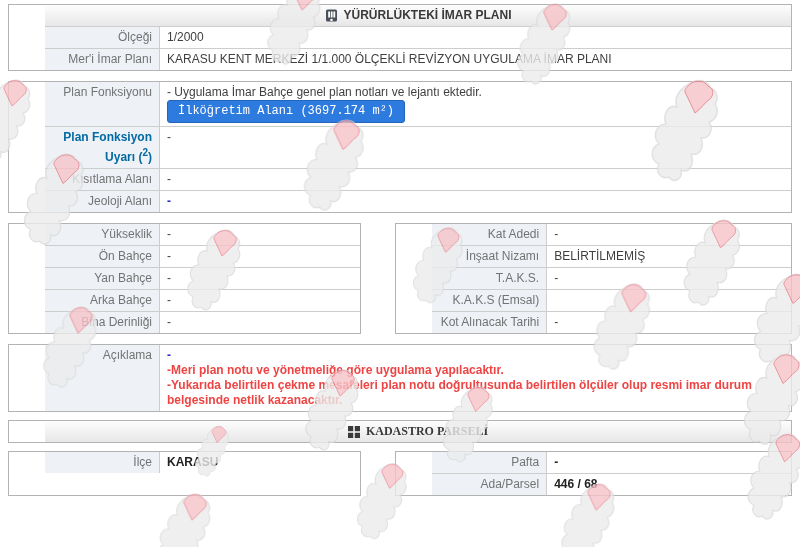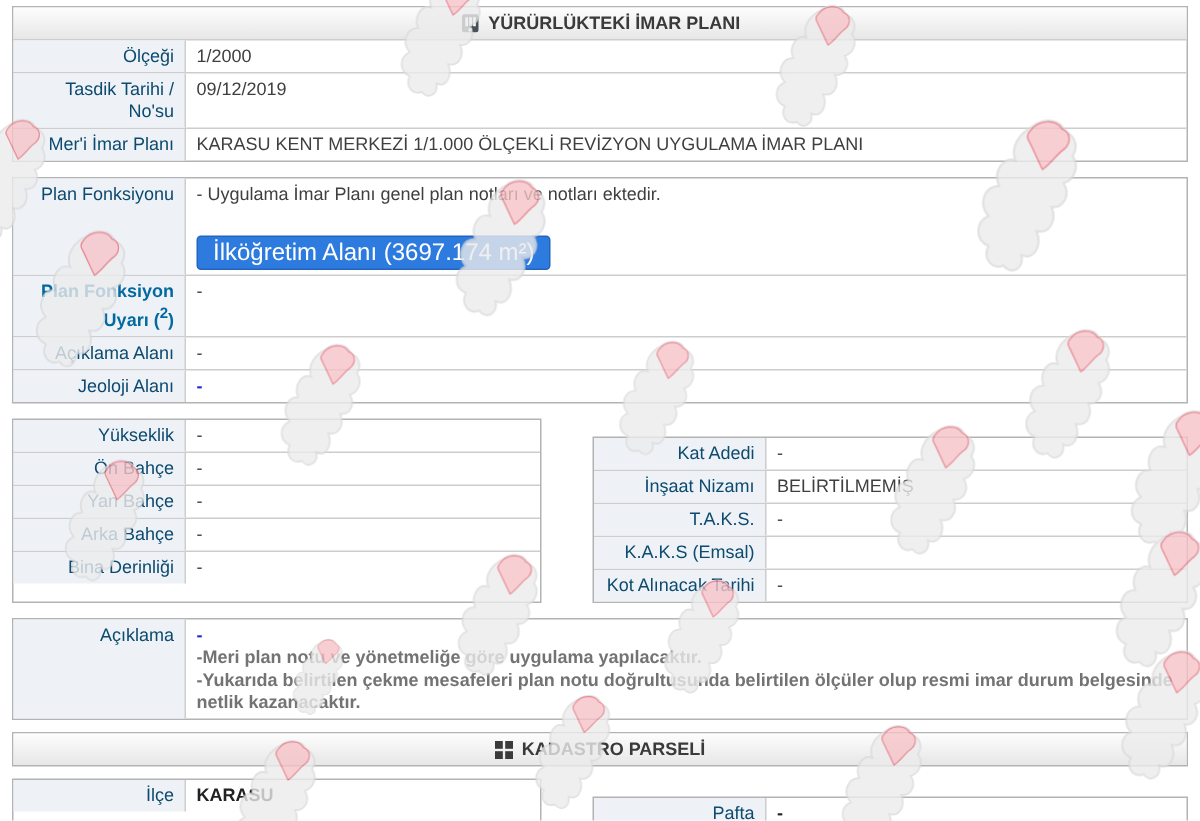--- a/index.html
+++ b/index.html
@@ -4,49 +4,49 @@
 <style>
   * { box-sizing: border-box; }
   html, body { margin: 0; padding: 0; background: #fff; }
   body {
     width: 800px; height: 547px; overflow: hidden; position: relative;
     font-family: "Liberation Sans", "DejaVu Sans", sans-serif;
     font-size: 12px; color: #3f3f3f;
   }
   .content { position: absolute; inset: 0; padding: 4px 8px 0; z-index: 1; }
 
-  .tbl { border: 1px solid #b3b3b3; margin-bottom: 10px; background: transparent; }
+  .tbl { border: 1px solid #b3b3b3; margin-bottom: 10px; background: transparent; padding-left: 36px; }
   .hdr {
     display: flex; align-items: center; justify-content: center; gap: 6px;
     padding: 3px 0; background: linear-gradient(#fdfdfd, #e7e7e7);
     font-weight: 700; color: #3a3a3a; line-height: 15px;
   }
   .row { display: flex; border-top: 1px solid #cdcdcd; }
   .tbl > :first-child { border-top: none; }
   .lbl {
     flex: 0 0 115px; background: #eef2f7; border-right: 1px solid #cdcdcd;
-    text-align: right; padding: 3px 7px; color: #0c4a6e; line-height: 15px;
+    text-align: right; padding: 3px 7px; color: #737373; line-height: 15px;
   }
   .val { flex: 1; padding: 3px 7px; line-height: 15px; color: #3f3f3f; }
   .b   { font-weight: 700; color: #222; }
   .lbl.red-lbl { color: #0369a1; font-weight: 700; }
   .blue-dash { color: #2929cc; font-weight: 700; }
-  .desc-line { font-weight: 700; color: #737373; }
+  .desc-line { font-weight: 700; color: #ef4444; }
 
   .func-btn {
-    display: inline-block; margin-top: 20px; background: #2e7bdf;
+    display: inline-block; margin-top: 0; background: #2e7bdf;
     border: 1px solid #2464bd; color: #fff; border-radius: 3px;
-    padding: 3px 10px; font-size: 16px; font-family: Liberation Sans, sans-serif; cursor: pointer;
+    padding: 3px 10px; font-size: 12px; font-family: Liberation Mono, monospace; cursor: pointer;
     line-height: 15px;
   }
   .cols { display: flex; gap: 34px; }
   .t-left  { width: 370px; }
-  .t-right { width: 416px; margin-top: 12px; }
+  .t-right { width: 416px; }
   .mb14 { margin-bottom: 8px; }
-  .mb8  { margin-bottom: 8px; }
+  .mb8  { margin-bottom: 8px; font-family: Liberation Serif, serif; }
   .hdr-icon { display: inline-flex; }
   .hdr-icon svg { display: block; }
 
   .wm { position: absolute; inset: 0; pointer-events: none; z-index: 10; }
 </style>
 </head>
 <body>
 
 <div class="content">
 
@@ -61,43 +61,39 @@
             <rect x="5.4" y="9.8" width="2.2" height="2.2" fill="#fff"></rect>
           </svg>
       </span>
       <span>YÜRÜRLÜKTEKİ İMAR PLANI</span>
     </div>
     <div class="row">
       <div class="lbl">Ölçeği</div>
       <div class="val">1/2000</div>
     </div>
     <div class="row">
-      <div class="lbl">Tasdik Tarihi / No'su</div>
-      <div class="val">09/12/2019</div>
-    </div>
-    <div class="row">
       <div class="lbl">Mer'i İmar Planı</div>
       <div class="val">KARASU KENT MERKEZİ 1/1.000 ÖLÇEKLİ REVİZYON UYGULAMA İMAR PLANI</div>
     </div>
   </div>
 
   <div class="tbl">
     <div class="row">
       <div class="lbl">Plan Fonksiyonu</div>
       <div class="val">
-        <div>- Uygulama İmar Planı genel plan notları ve notları ektedir.</div>
+        <div>- Uygulama İmar Bahçe genel plan notları ve lejantı ektedir.</div>
         <button class="func-btn">İlköğretim Alanı (3697.174 m²)</button>
       </div>
     </div>
     <div class="row">
       <div class="lbl red-lbl"><span>Plan Fonksiyon Uyarı (</span><sup>2</sup><span>)</span></div>
       <div class="val">-</div>
     </div>
     <div class="row">
-      <div class="lbl">Açıklama Alanı</div>
+      <div class="lbl">Kısıtlama Alanı</div>
       <div class="val">-</div>
     </div>
     <div class="row">
       <div class="lbl">Jeoloji Alanı</div>
       <div class="val blue-dash">-</div>
     </div>
   </div>
 
   <div class="cols">
     <div class="tbl t-left">

